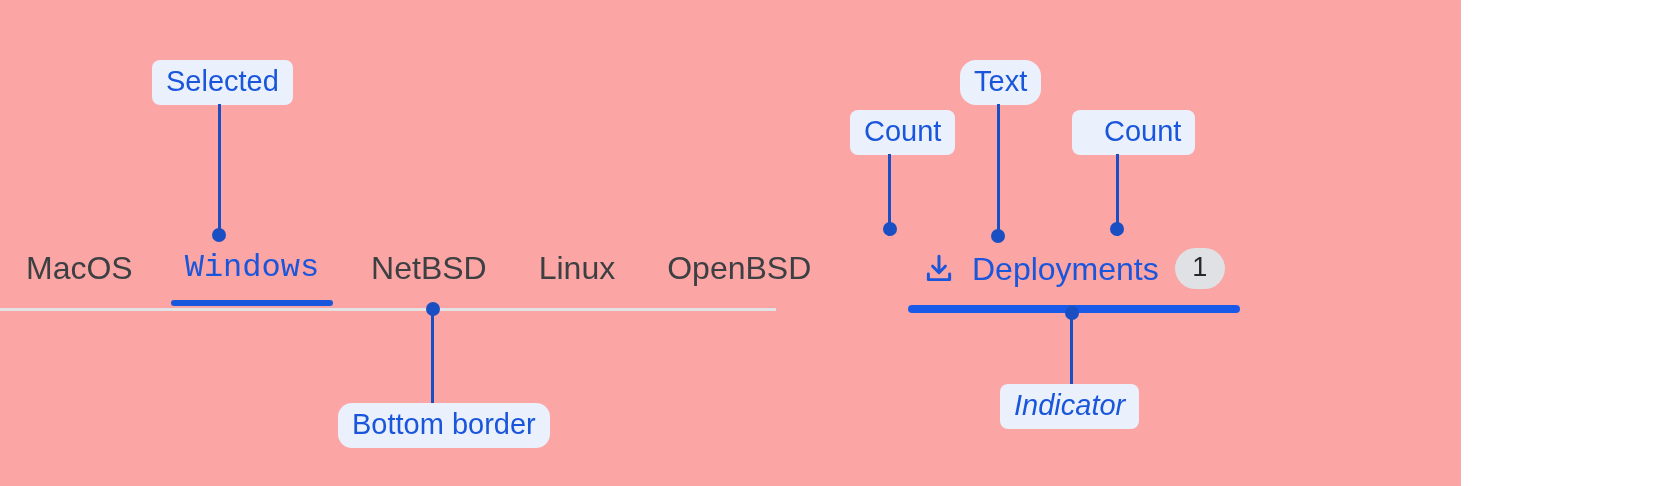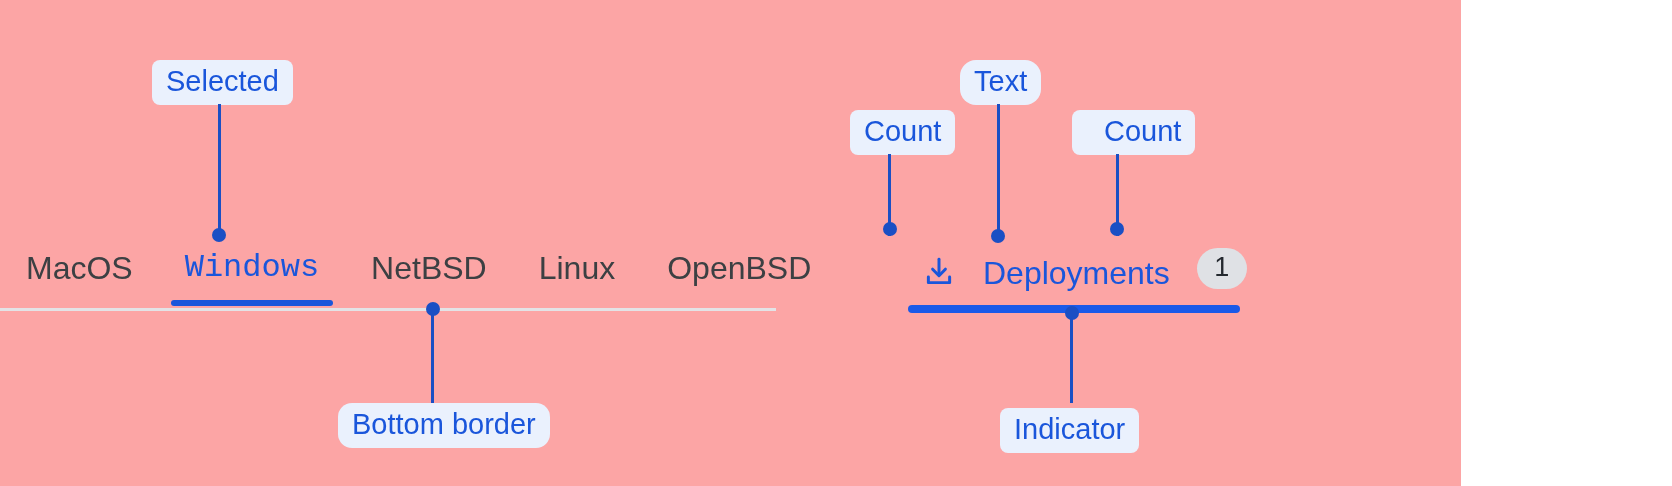--- a/index.html
+++ b/index.html
@@ -94,22 +94,22 @@
   }
 
   
   #tabbar-right {
     position: absolute;
     left: 908px;
     top: 240px;
   }
   #tab-deployments {
     display: flex;
-    align-items: flex-end;
-    gap: 27px;
+    align-items: center;
+    gap: 16px;
     padding: 8px 14px 20px 14px;
     position: relative;
   }
   #tab-deployments .tab-label {
     font-size: 32px;
     line-height: 1;
     color: #1a56db;
     white-space: nowrap;
     font-family: "Liberation Sans", sans-serif;
   }
@@ -195,15 +195,15 @@
         <path d="M4.5 15.5 L4.5 19.5 L19.5 19.5 L19.5 15.5"></path>
       </svg>
       <span class="tab-label">Deployments</span>
       <span id="count-badge">1</span>
     </div>
   </div>
   <div id="right-indicator"></div>
 
   <div class="leader-dot" style="left:1065px; top:306px;"></div>
   <div class="leader" style="left:1070px; top:313px; height:90px;"></div>
-  <div class="callout" style="left:1000px; top:408px;">Indicator</div>
+  <div class="callout" style="left:1000px; top:384px;font-style:italic;">Indicator</div>
 
 </div>
 
 </body></html>

